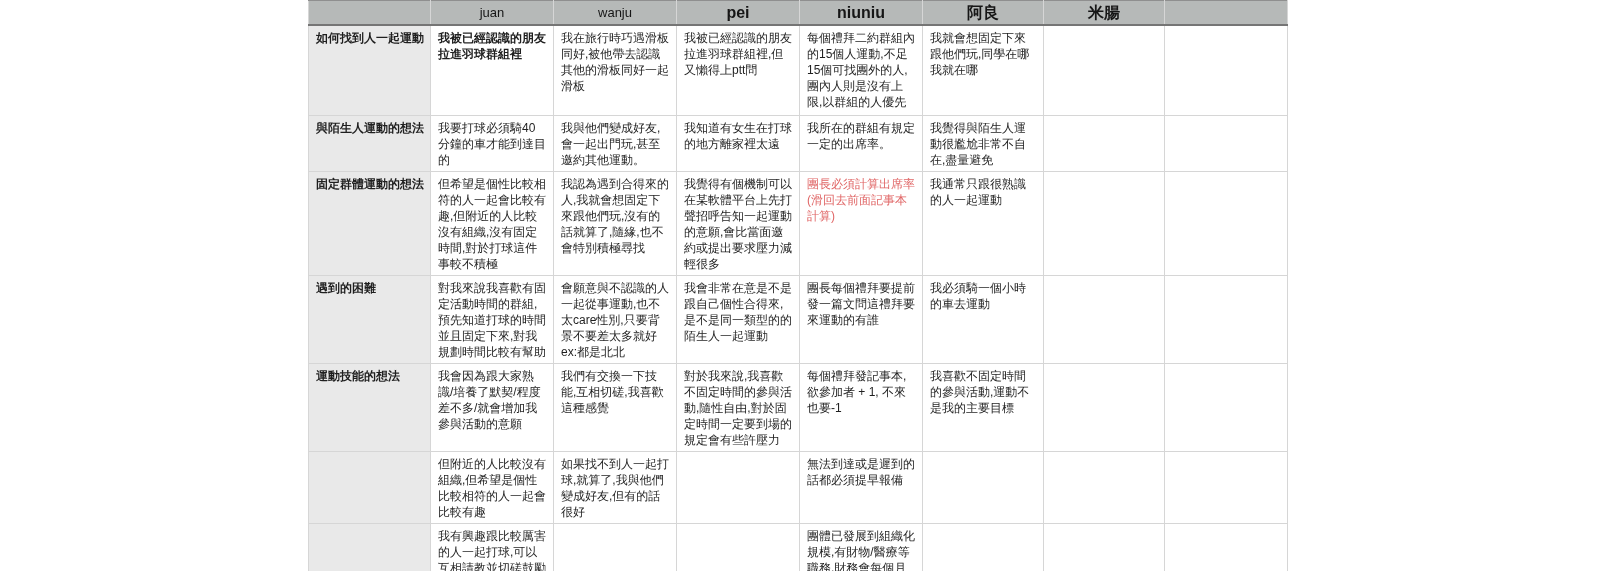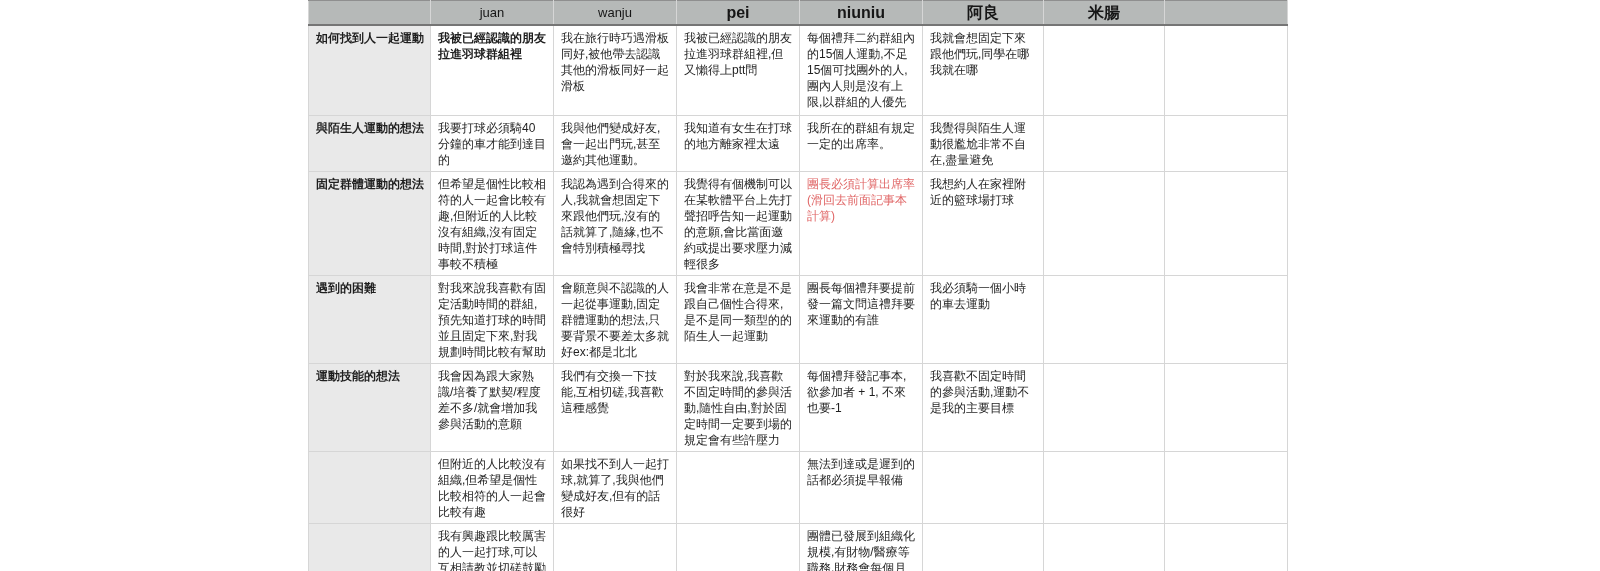--- a/index.html
+++ b/index.html
@@ -125,36 +125,36 @@
           <td>
             <span class="cell-text">我認為遇到合得來的人,我就會想固定下來跟他們玩,沒有的話就算了,隨緣,也不會特別積極尋找</span>
           </td>
           <td>
             <span class="cell-text">我覺得有個機制可以在某軟體平台上先打聲招呼告知一起運動的意願,會比當面邀約或提出要求壓力減輕很多</span>
           </td>
           <td>
             <span class="cell-text red">團長必須計算出席率(滑回去前面記事本計算)</span>
           </td>
           <td>
-            <span class="cell-text">我想約人在家裡附近的籃球場打球</span>
+            <span class="cell-text">我通常只跟很熟識的人一起運動</span>
           </td>
           <td>
             <span class="cell-text"></span>
           </td>
           <td>
             <span class="cell-text"></span>
           </td>
         </tr>
         <tr style="height: 85px;">
           <th class="row-label">遇到的困難</th>
           <td>
             <span class="cell-text">對我來說我喜歡有固定活動時間的群組,預先知道打球的時間並且固定下來,對我規劃時間比較有幫助</span>
           </td>
           <td>
-            <span class="cell-text">會願意與不認識的人一起從事運動,固定群體運動的想法,只要背景不要差太多就好ex:都是北北</span>
+            <span class="cell-text">會願意與不認識的人一起從事運動,也不太care性別,只要背景不要差太多就好ex:都是北北</span>
           </td>
           <td>
             <span class="cell-text">我會非常在意是不是跟自己個性合得來,是不是同一類型的的陌生人一起運動</span>
           </td>
           <td>
             <span class="cell-text">團長每個禮拜要提前發一篇文問這禮拜要來運動的有誰</span>
           </td>
           <td>
             <span class="cell-text">我必須騎一個小時的車去運動</span>
           </td>

